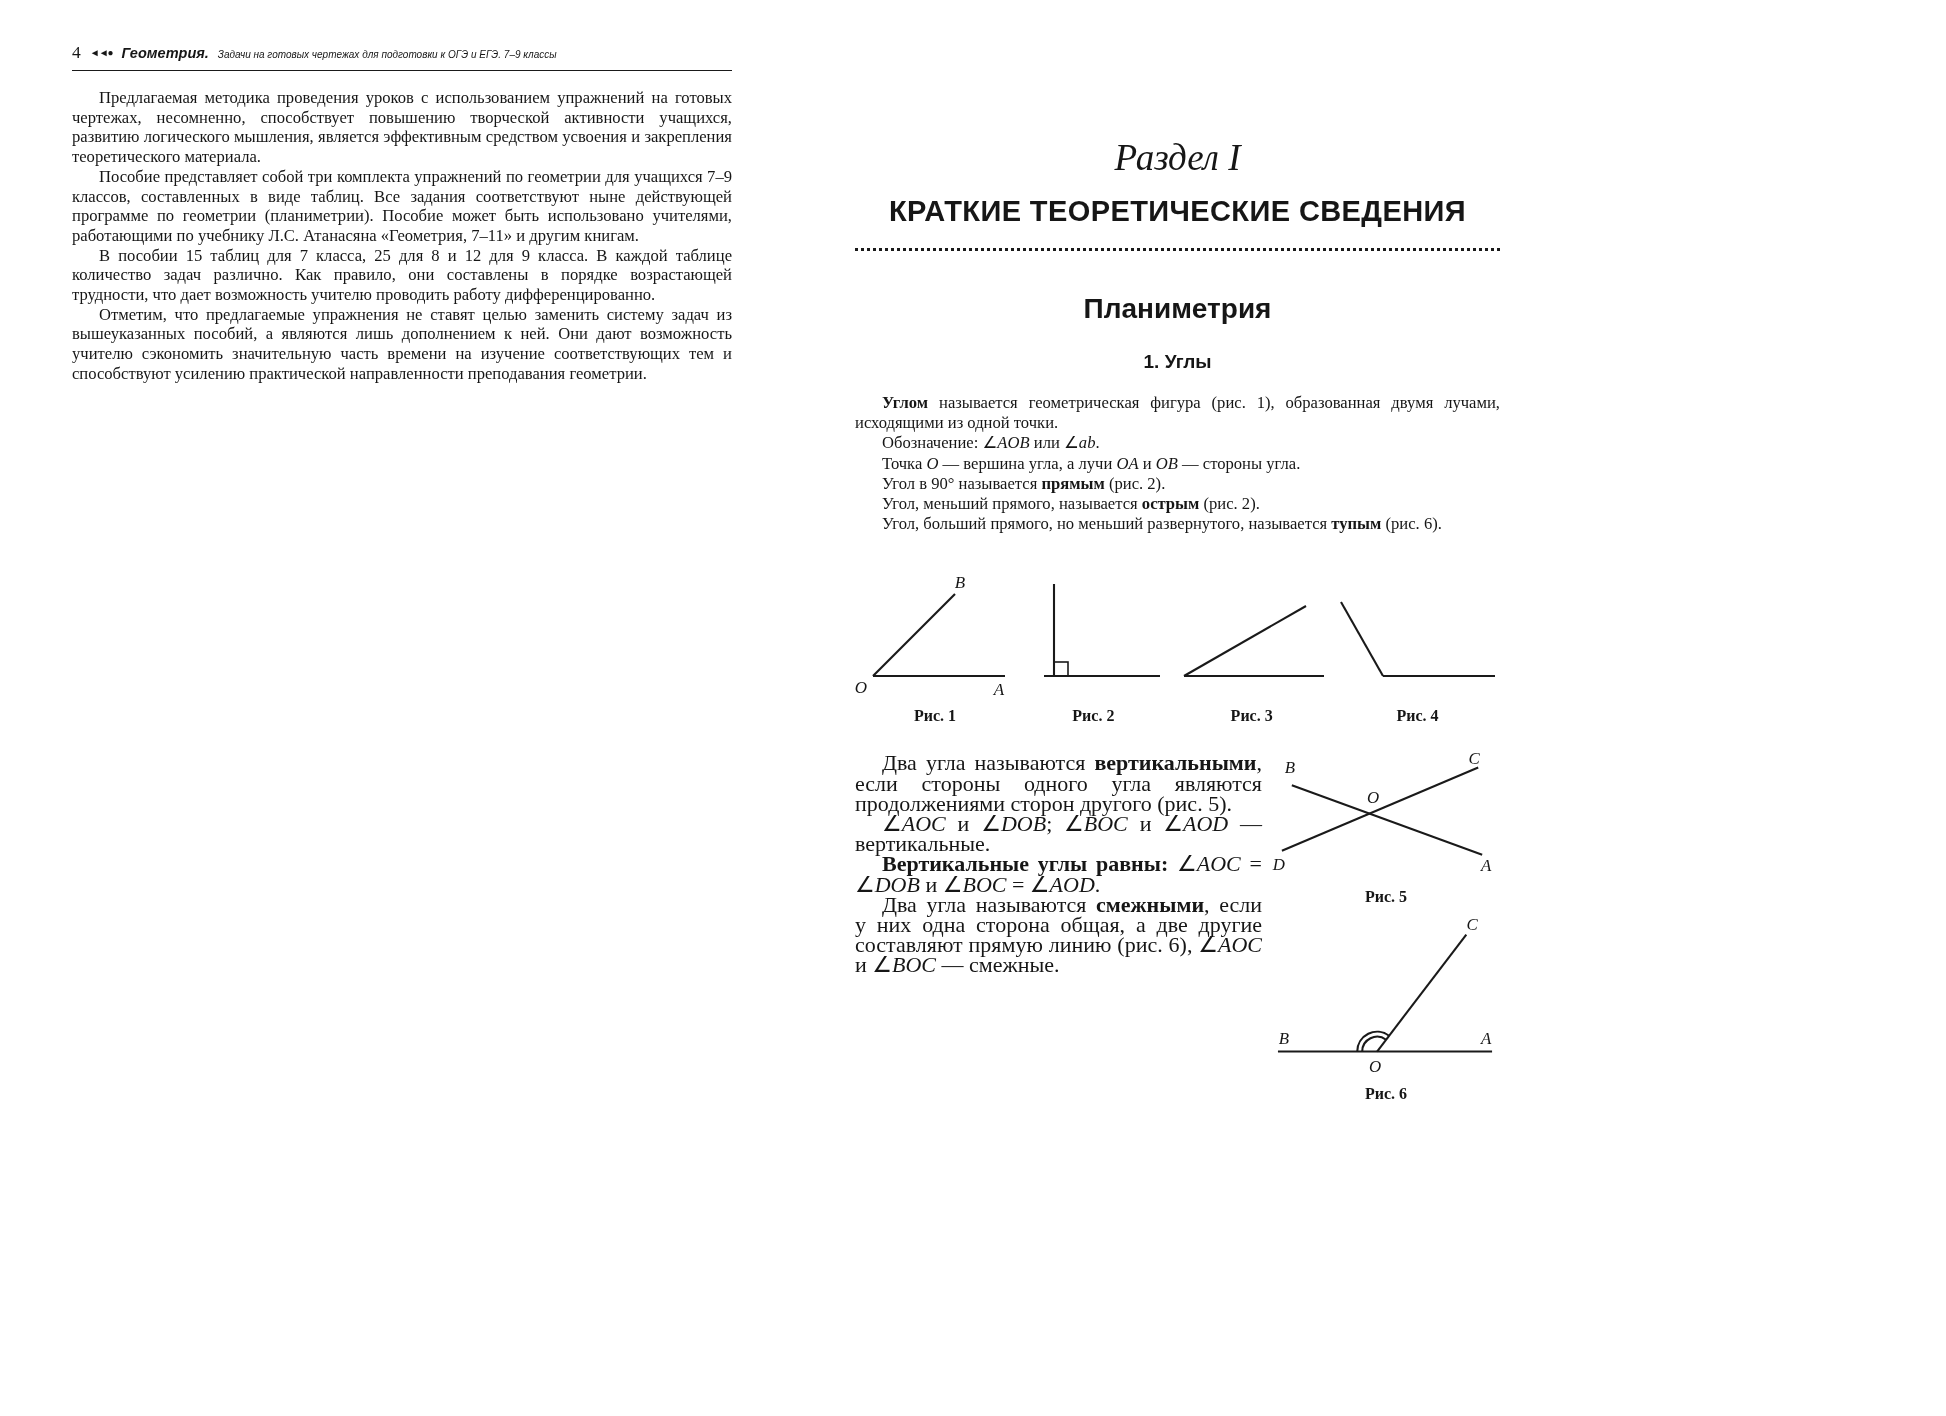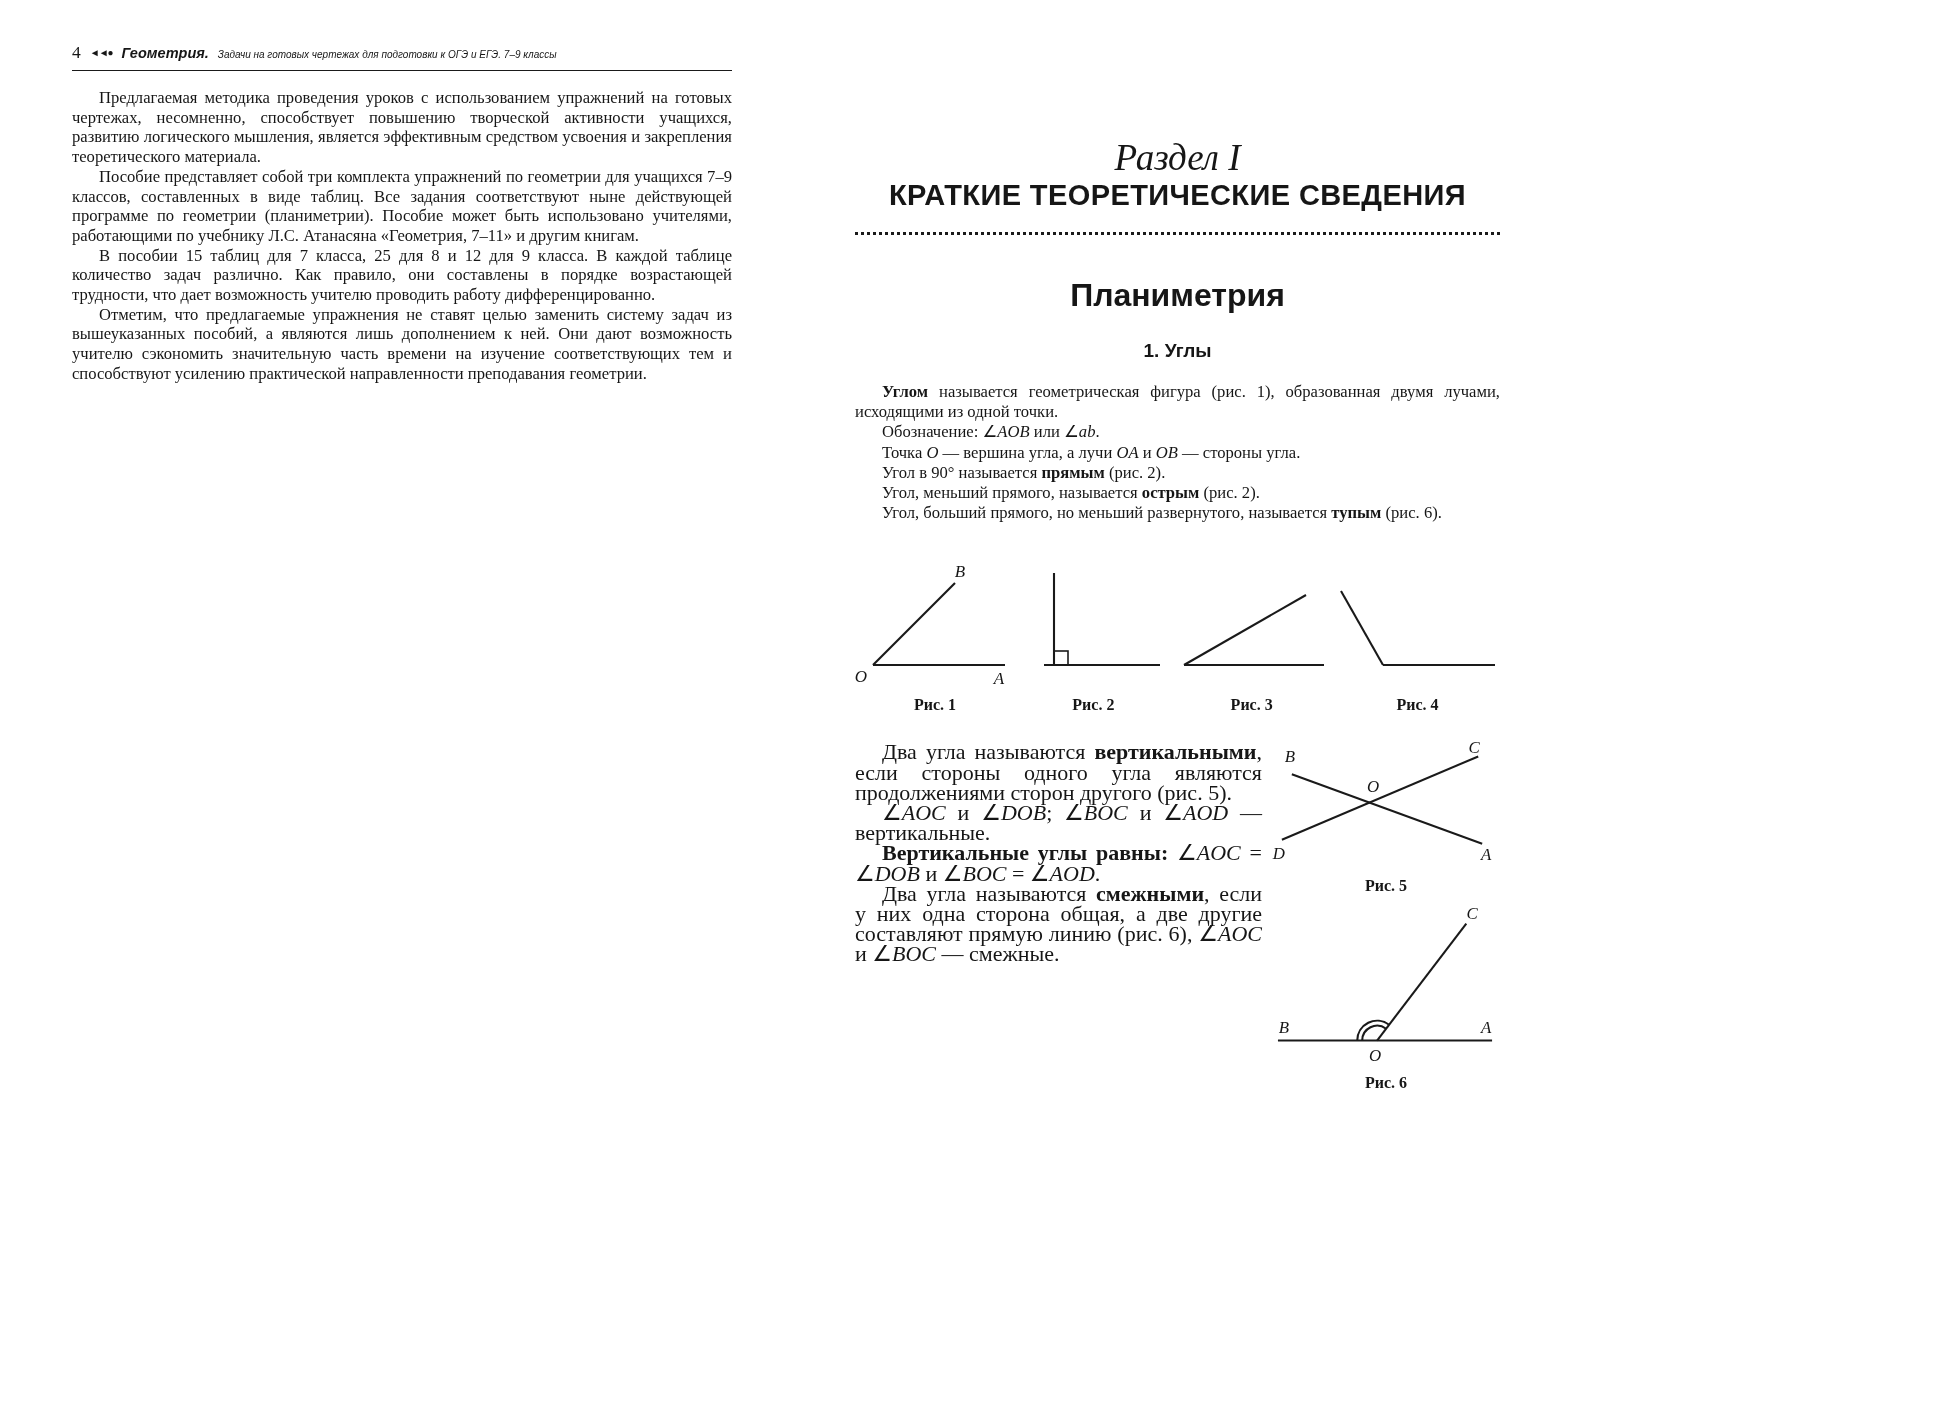--- a/index.html
+++ b/index.html
@@ -26,23 +26,23 @@
   .hicon { font-size:10px; letter-spacing:-1px; position:relative; top:-2px; }
   .htitle { font-style:italic; font-weight:bold; font-family:"Liberation Sans", sans-serif; font-size:14.5px; }
   .hsub { font-style:italic; font-family:"Liberation Sans", sans-serif; font-size:10px; }
   .left-body { margin-top:17px; font-size:16.6px; line-height:19.7px; text-align:justify; }
   .left-body p { margin:0; text-indent:27px; }
 
   
   .page-right { position:absolute; left:855px; top:136px; width:645px; }
   .section-label { text-align:center; font-style:italic; font-size:37px; }
   .section-title { text-align:center; font-weight:bold; font-size:29px;
-                   font-family:"Liberation Sans", sans-serif; letter-spacing:0.4px; }
+                   font-family:"Liberation Sans", sans-serif; margin-top:16px; letter-spacing:0.4px; }
   .dotted-divider { margin-top:20px; height:0; border-bottom:3.4px dotted #1a1a1a; }
-  .chapter-title { text-align:center; font-weight:bold; font-size:32px;
+  .chapter-title { text-align:center; font-weight:bold; font-size:28px;
                    font-family:"Liberation Sans", sans-serif; margin-top:42px; }
   .subsection-title { text-align:center; font-weight:bold; font-size:19px;
                       font-family:"Liberation Sans", sans-serif; margin-top:26px; }
   .intro { margin-top:20px; font-size:16.6px; line-height:20.2px; text-align:justify; }
   .intro p { margin:0; text-indent:27px; }
 
   .figrow { margin-top:40px; display:flex; justify-content:space-between; align-items:flex-end; }
   figure { margin:0; display:flex; flex-direction:column; align-items:center; }
   figcaption { font-weight:bold; font-size:16px; margin-top:5px; }
   svg line, svg path { stroke:#1a1a1a; stroke-width:2.1; fill:none; }

